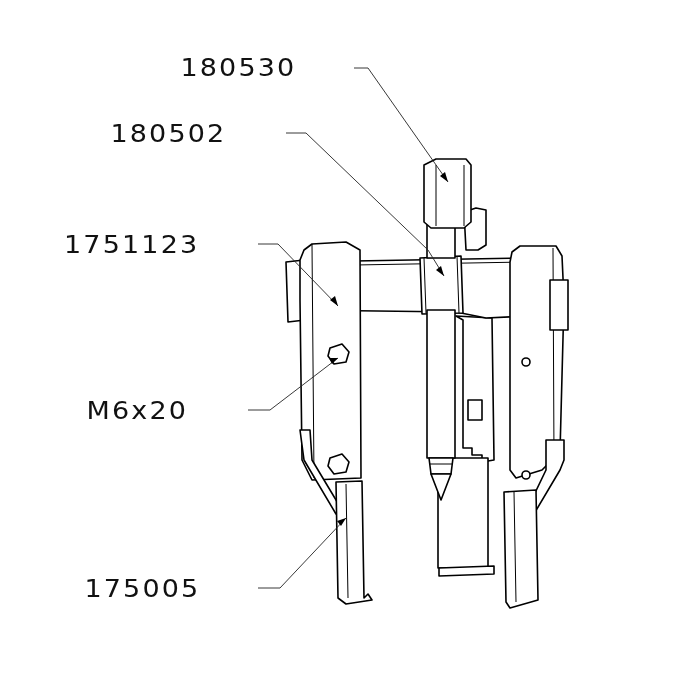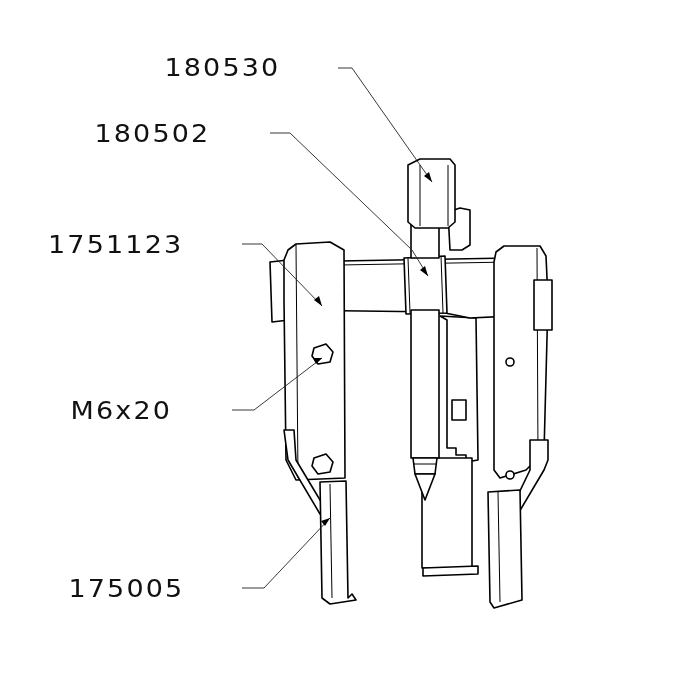--- a/index.html
+++ b/index.html
@@ -1,18 +1,18 @@
 <!DOCTYPE html>
 <html><head>
 <meta charset="utf-8">
 <style>
   html, body { margin:0; padding:0; background:#ffffff; }
   body { width:679px; height:700px; position:relative; overflow:hidden;
          font-family:"DejaVu Sans", sans-serif; }
-  #canvas { position:absolute; left:0; top:0; width:624px; height:700px; }
+  #canvas { position:absolute; left:16px; top:0; width:624px; height:700px; }
   .callout-label { position:absolute; font-family:"DejaVu Sans", sans-serif;
     font-size:25px; letter-spacing:2px; color:#111; line-height:1; white-space:nowrap;
     font-weight:normal; transform:scaleX(1.08); transform-origin:right center; }
   svg .ln { stroke:#000; stroke-width:1.6; fill:#fff; stroke-linejoin:round; }
   svg .thin { stroke:#000; stroke-width:1; fill:none; }
   svg .leader { stroke:#222; stroke-width:0.9; fill:none; }
   svg .arrow { fill:#000; stroke:none; }
 </style>
 </head>
 <body>

